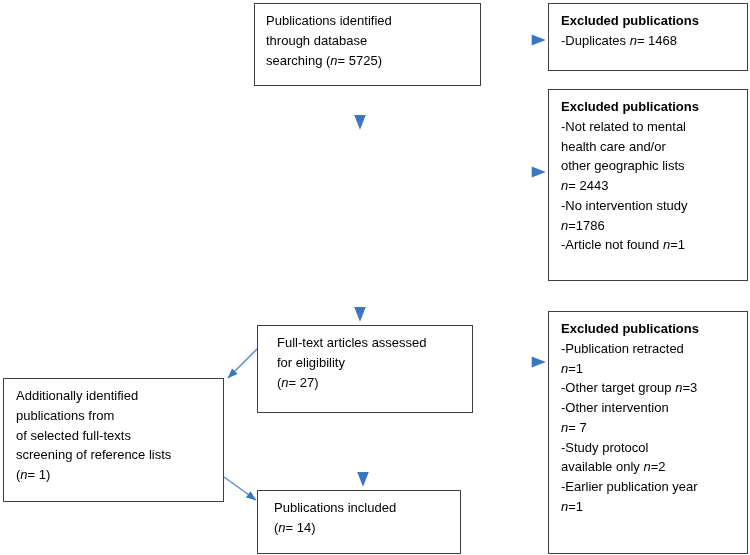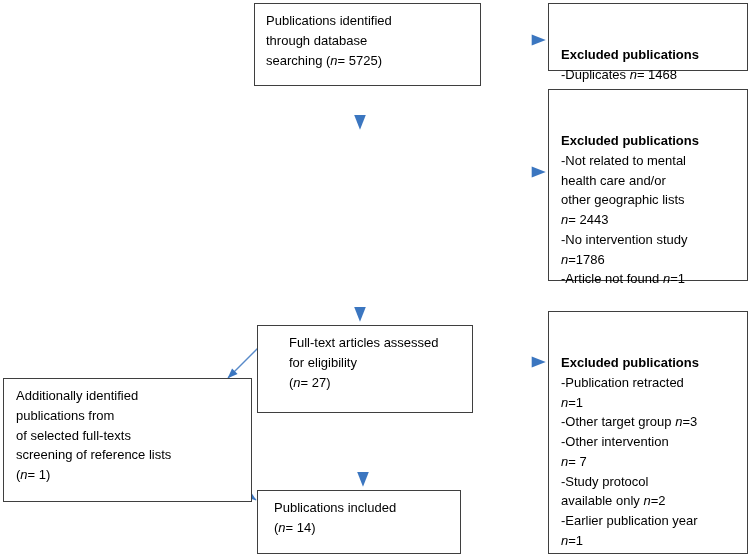--- a/index.html
+++ b/index.html
@@ -34,30 +34,29 @@
     padding: 7px 0 5px 11px;
   }
   .node .ln {
     display: block;
     white-space: nowrap;
   }
   .node .hdr {
     display: block;
     font-weight: bold;
     white-space: nowrap;
-    margin-top: 34px;
   }
   .node em, .node .it {
     font-style: italic;
   }
   #box-identified  { left: 254px; top: 3px;   width: 227px; height: 83px; }
   #box-screened    { left: 254px; top: 133px; width: 227px; height: 93px; }
-  #box-fulltext    { left: 257px; top: 325px; width: 216px; height: 88px;  padding-left: 31px; }
+  #box-fulltext    { left: 257px; top: 325px; width: 216px; height: 88px;  padding-left: 19px; }
   #box-included    { left: 257px; top: 490px; width: 204px; height: 64px;  padding-left: 16px; }
-  #box-additional  { left: 3px;   top: 378px; width: 249px; height: 124px; padding-left: 12px; }
+  #box-additional  { left: 3px;   top: 378px; width: 221px; height: 124px; padding-left: 12px; }
   #box-excluded-1  { left: 548px; top: 3px;   width: 200px; height: 68px;  padding-left: 12px; }
   #box-excluded-2  { left: 548px; top: 89px;  width: 200px; height: 192px; padding-left: 12px; }
   #box-excluded-3  { left: 548px; top: 311px; width: 200px; height: 243px; padding-left: 12px; }
 </style>
 </head>
 <body>
 
 <div id="canvas">
 
   <svg id="arrow-layer" viewBox="0 0 750 555" width="750" height="555" xmlns="http://www.w3.org/2000/svg">

